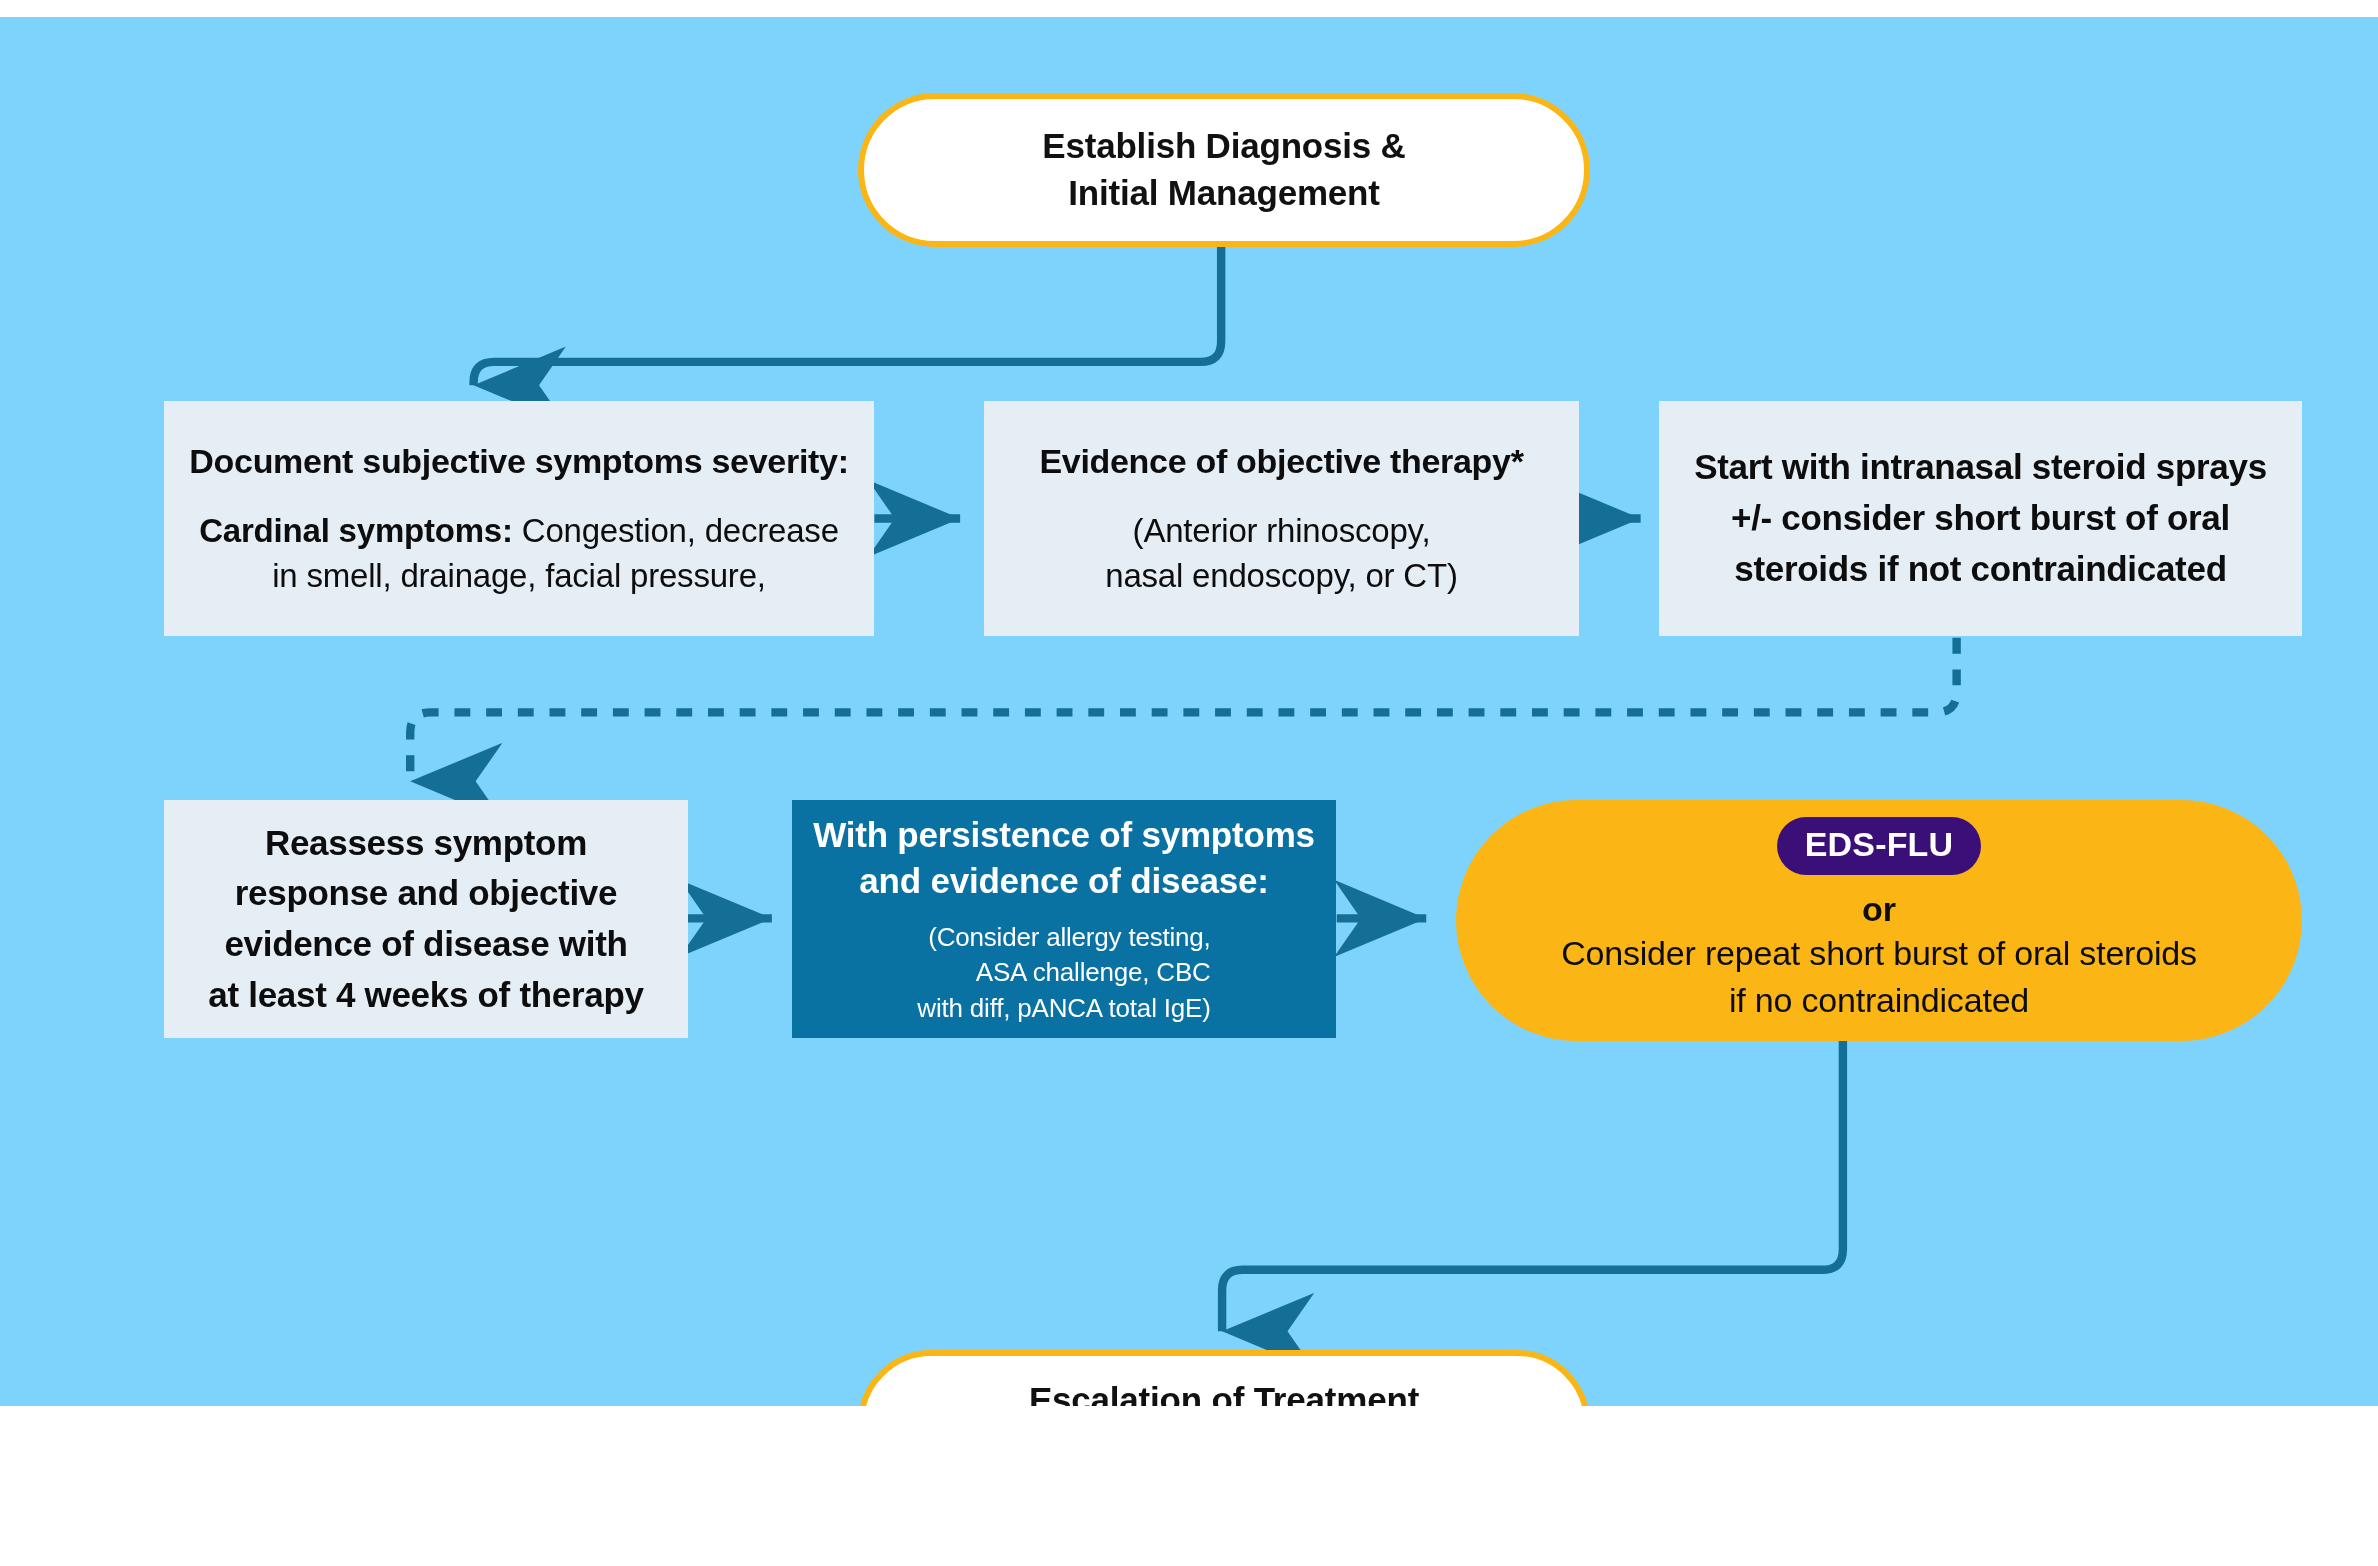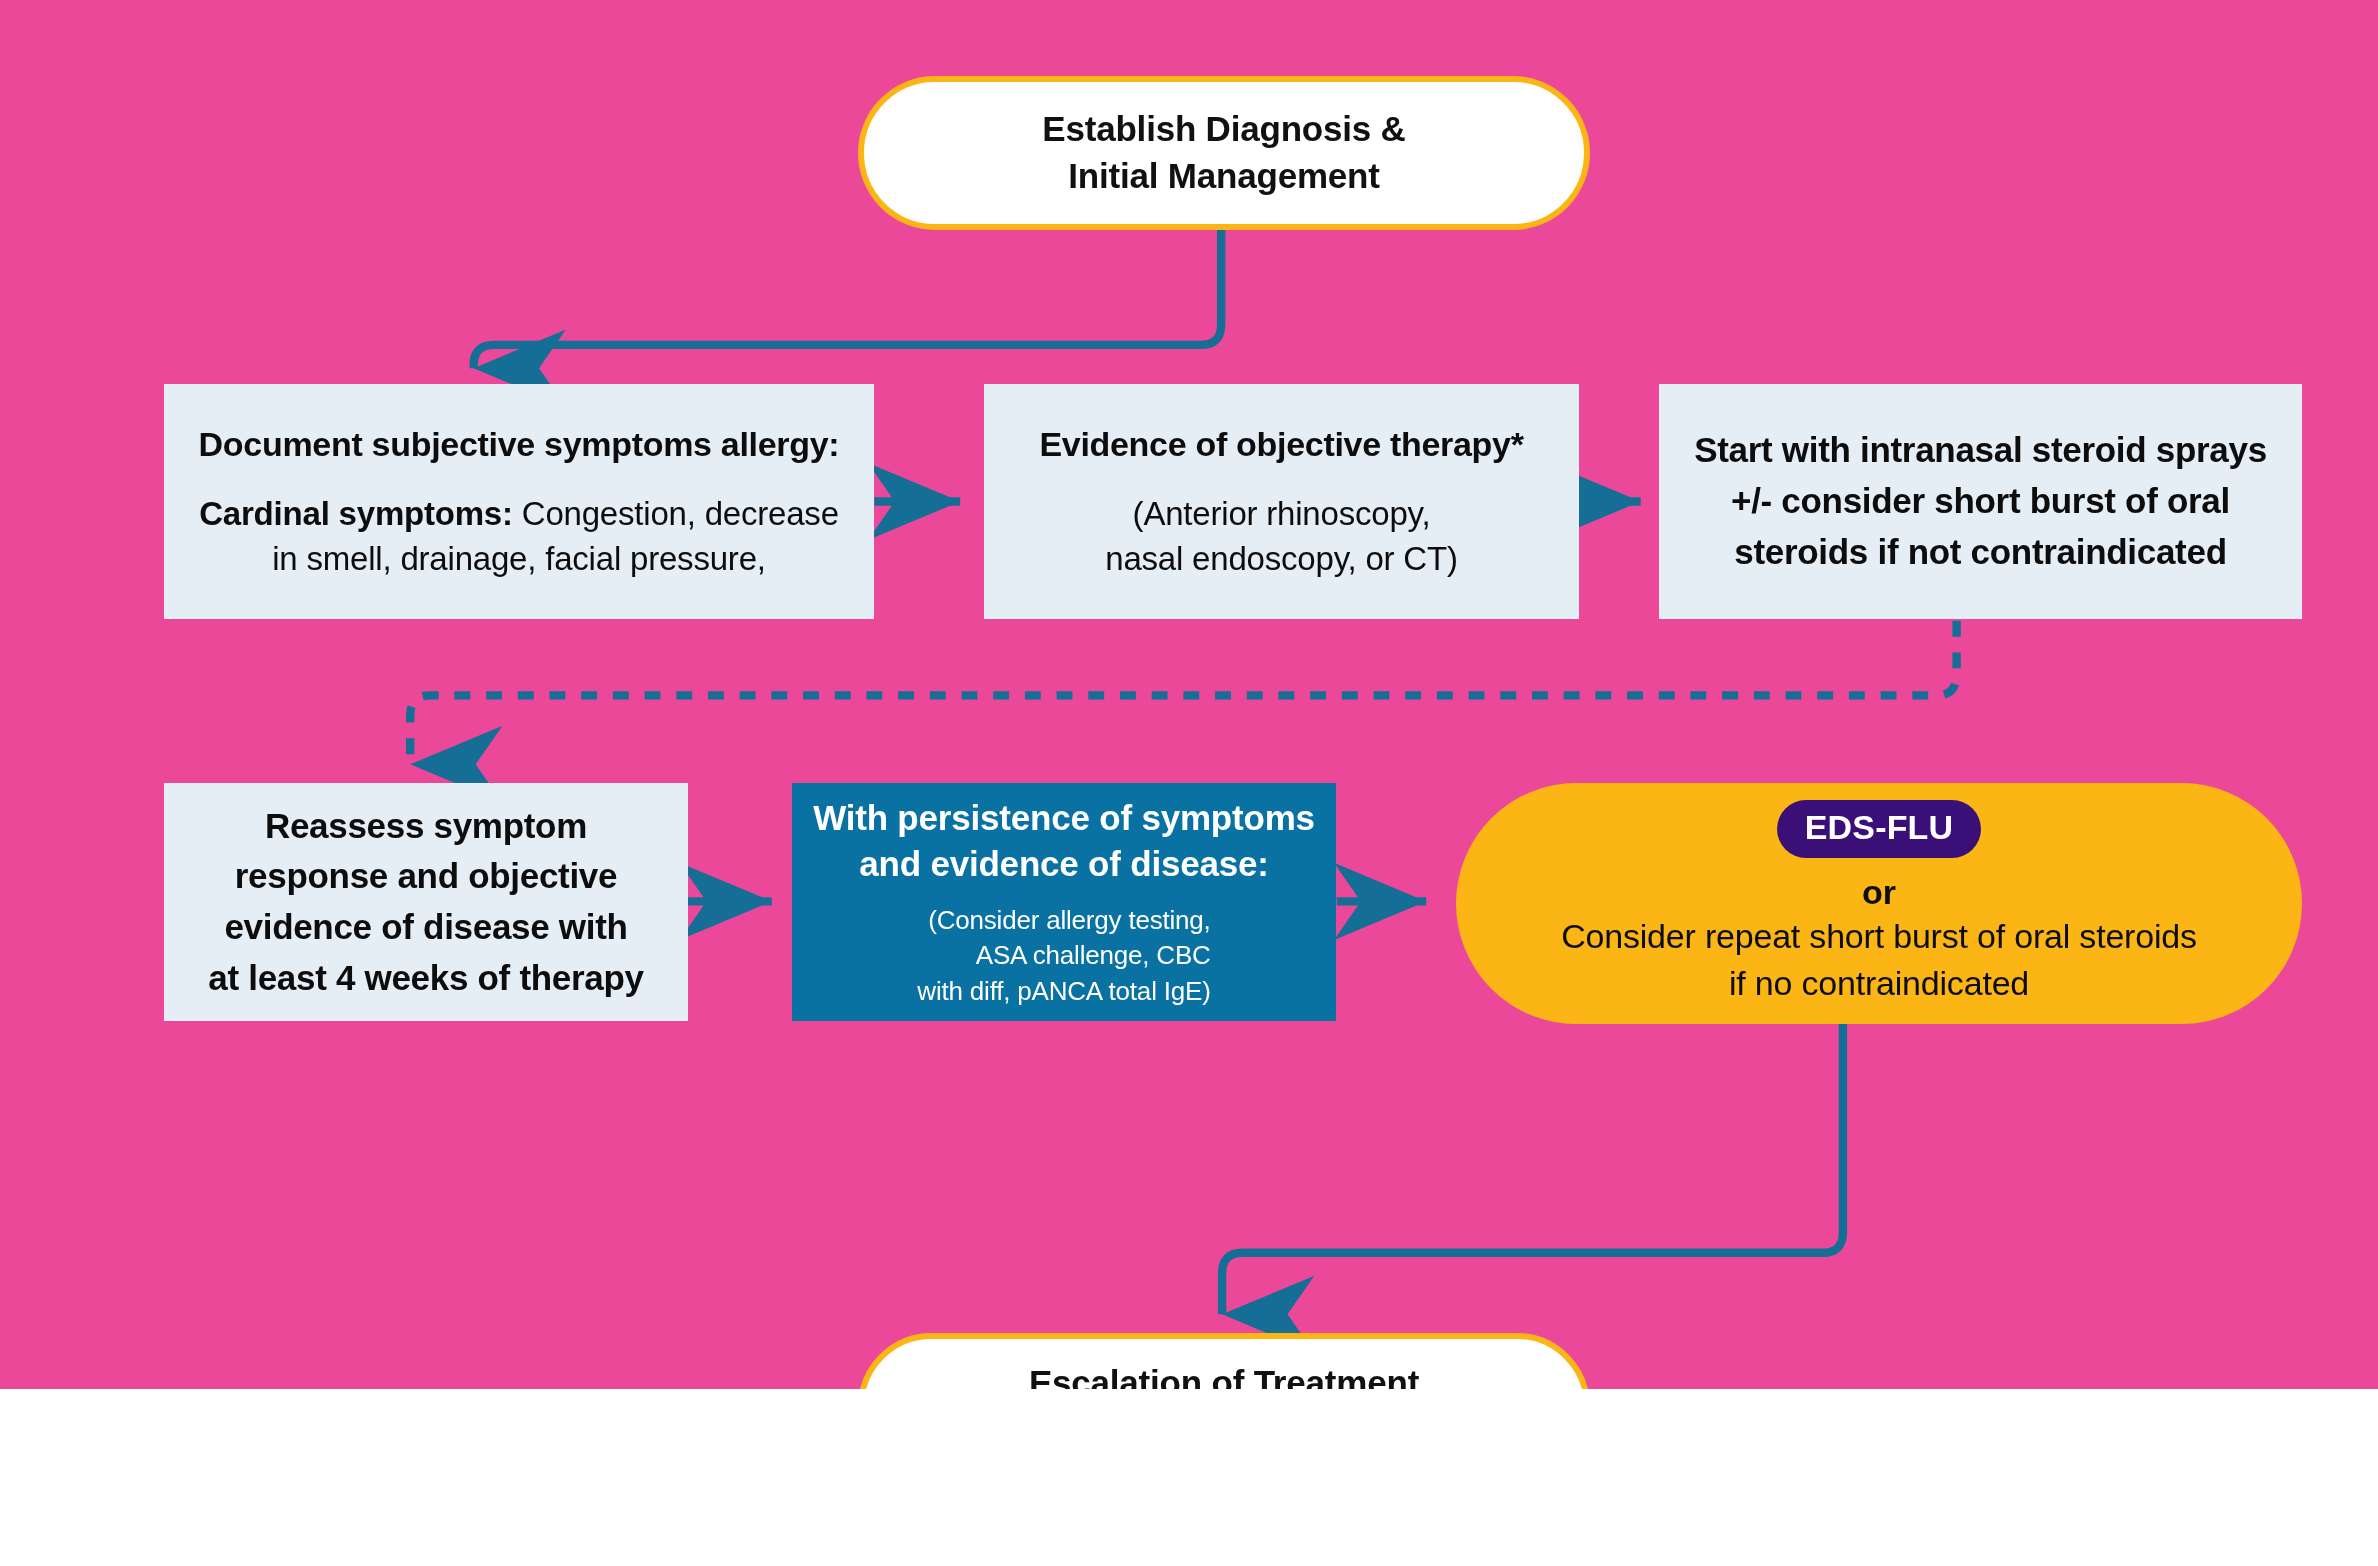--- a/index.html
+++ b/index.html
@@ -9,22 +9,23 @@
     background: #ffffff;
   }
   body {
     font-family: "Liberation Sans", sans-serif;
     -webkit-font-smoothing: antialiased;
   }
   #canvas {
     position: relative;
     width: 2378px;
     height: 1389px;
-    background: #ec4899;
+    background: #7dd3fc;
     overflow: hidden;
+    margin-top: 17px;
   }
   #connectors {
     position: absolute;
     left: 0;
     top: 0;
     width: 2378px;
     height: 1566px;
     pointer-events: none;
   }
   .node {
@@ -156,21 +157,21 @@
 
     <path d="M 1977 1098 L 1977 1322 Q 1977 1344 1955 1344 L 1333 1344 Q 1311 1344 1311 1366 L 1311 1410" fill="none" stroke="#146E96" stroke-width="9" stroke-linecap="butt" marker-end="url(#arrowDown)"></path>
   </svg>
 
   <div class="node pill" style="left:858px; top:76px; width:732px; height:154px;">
     <div class="line">Establish Diagnosis &amp;</div>
     <div class="line">Initial Management</div>
   </div>
 
   <div class="node lightbox" style="left:164px; top:384px; width:710px; height:235px;">
-    <div class="headline">Document subjective symptoms allergy:</div>
+    <div class="headline">Document subjective symptoms severity:</div>
     <div class="sub">
       <div class="nowrap"><span class="lead">Cardinal symptoms:</span><span> Congestion, decrease</span></div>
       <div>in smell, drainage, facial pressure,</div>
     </div>
   </div>
 
   <div class="node lightbox" style="left:984px; top:384px; width:595px; height:235px;">
     <div class="headline">Evidence of objective therapy*</div>
     <div class="sub">
       <div>(Anterior rhinoscopy,</div>

